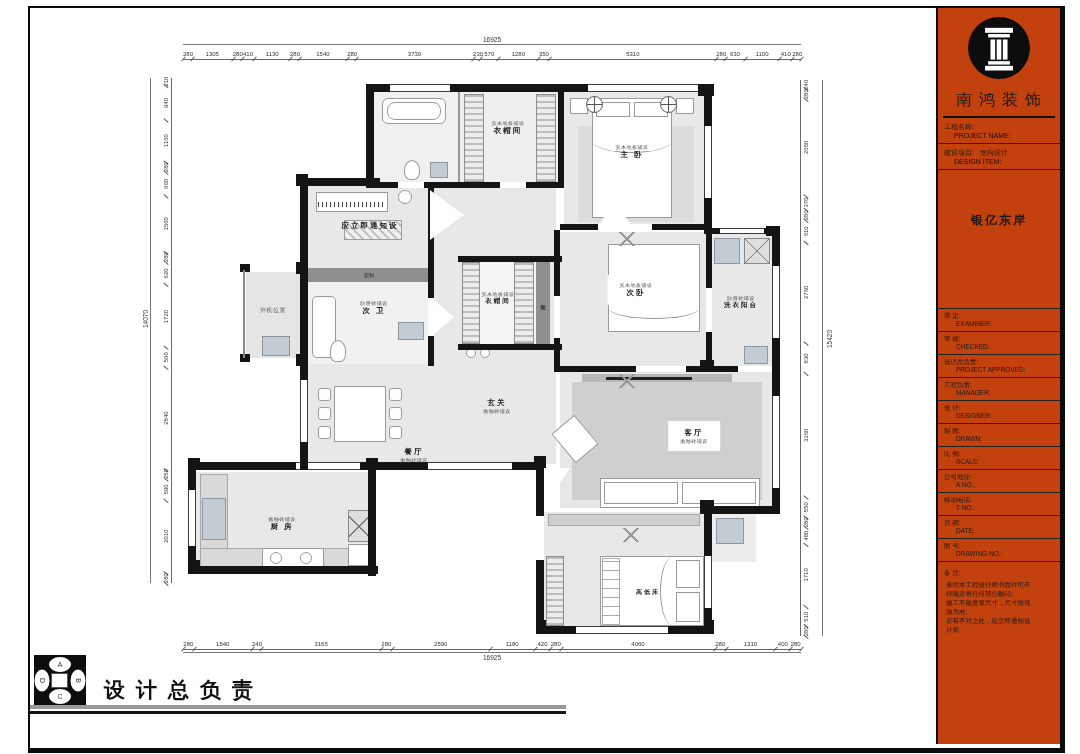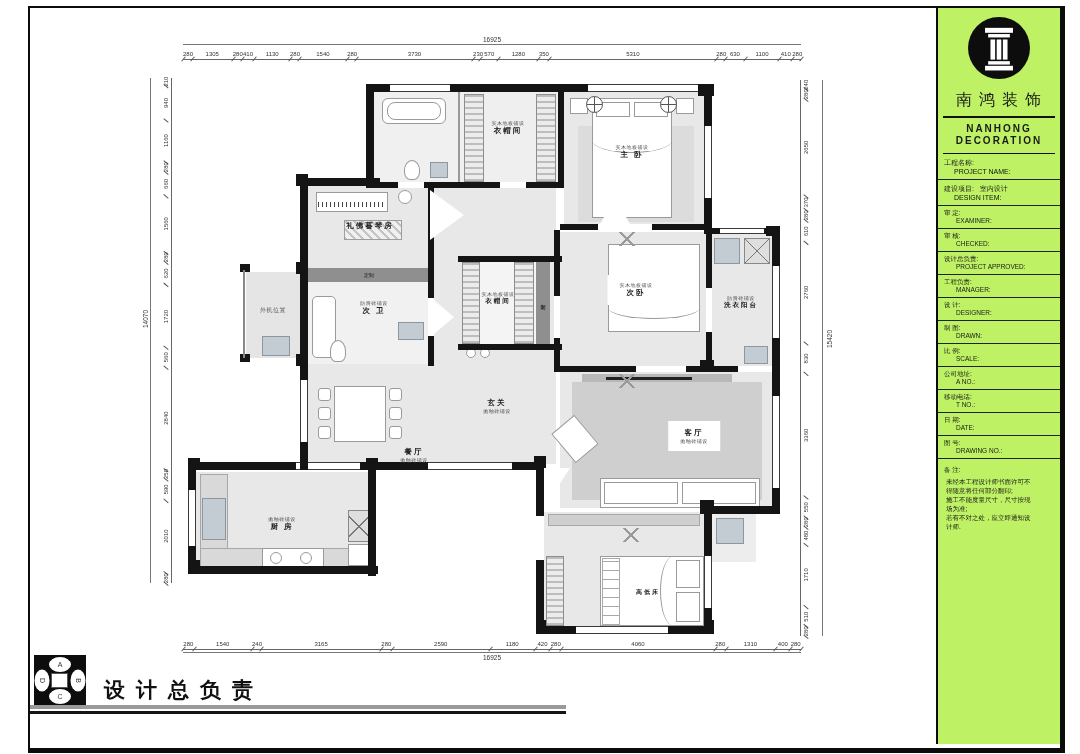--- a/index.html
+++ b/index.html
@@ -2,21 +2,21 @@
 <html><head>
 <meta charset="utf-8">
 <style>
   html,body{margin:0;padding:0;background:#fff;width:1080px;height:754px;overflow:hidden;
     font-family:"Liberation Sans","DejaVu Sans",sans-serif;color:#1a1a1a;}
   .abs{position:absolute;}
   
   #frame{position:absolute;left:28px;top:6px;width:1030px;height:740px;
     border-style:solid;border-color:#0c0c0c;border-width:2px 5px 5px 2px;background:#fff;}
   
-  #tb{position:absolute;left:936px;top:8px;width:122px;height:736px;border-left:2px solid #0c0c0c;background:#bef264;}
+  #tb{position:absolute;left:936px;top:8px;width:122px;height:736px;border-left:2px solid #0c0c0c;background:#c2410c;}
   .tb-logo-wrap{text-align:center;padding-top:9px;}
   .tb-circle{display:inline-block;width:62px;height:62px;border-radius:50%;background:#0d0d0d;position:relative;}
   .tb-brand-cn{font-size:16px;letter-spacing:7px;text-align:center;padding:7px 0 5px 6px;border-bottom:2px solid #111;margin:0 5px;font-family:"Liberation Serif","DejaVu Serif",serif;}
   .tb-brand-en{font-size:10px;font-weight:bold;letter-spacing:2px;text-align:center;padding:5px 0 6px;margin:0 5px;border-bottom:1px solid #111;line-height:12px;}
   .tb-field{padding:4px 6px 3px;border-bottom:1px solid #222;font-size:7px;line-height:9px;}
   .tb-field .en{padding-left:10px;color:#111;}
   .tb-proj{height:96px;border-bottom:1px solid #222;}
   .tb-proj .pn{font-size:12px;font-weight:bold;letter-spacing:2px;text-align:center;margin-top:42px;}
   .tb-row{height:16px;padding:3px 6px 3px;border-bottom:1px solid #222;font-size:6.5px;line-height:8px;}
   .tb-row .en{padding-left:12px;}
@@ -259,21 +259,21 @@
 
   <span class="lbl" style="left:508px;top:128px;">
     <span class="sub">实木地板铺设</span>
       <span class="name">衣帽间</span>
     </span>
   <span class="lbl" style="left:632px;top:152px;">
     <span class="sub">实木地板铺设</span>
       <span class="name">主 卧</span>
     </span>
   <span class="lbl" style="left:370px;top:226px;">
-    <span class="name">礼佛蕃琴房</span>
+    <span class="name">应立即通知设</span>
     </span>
   <span class="lbl tiny" style="left:369px;top:275px;color:#161616;">定制</span>
   <span class="lbl" style="left:374px;top:308px;">
     <span class="sub">防滑砖铺设</span>
       <span class="name">次 卫</span>
     </span>
   <span class="lbl" style="left:273px;top:310px;">
     <span class="sub" style="font-size:6px;">外机位置</span>
     </span>
   <span class="lbl" style="left:498px;top:298px;">
@@ -396,28 +396,30 @@
         <rect x="13" y="11" width="14" height="2.2" fill="#fff"></rect>
         <rect x="14.5" y="14.5" width="3" height="13" fill="#fff"></rect>
         <rect x="18.5" y="14.5" width="3" height="13" fill="#fff"></rect>
         <rect x="22.5" y="14.5" width="3" height="13" fill="#fff"></rect>
         <rect x="13" y="28.5" width="14" height="2.2" fill="#fff"></rect>
         <rect x="11" y="31.5" width="18" height="3" fill="#fff"></rect>
       </svg>
     </span>
   </div>
   <div class="tb-brand-cn">南鸿装饰</div>
-  <div class="tb-brand-en">NANHONG DECORATION</div>
   <div class="tb-field">
     <div class="cn">工程名称:</div>
     <div class="en">PROJECT NAME:</div>
   </div>
   <div class="tb-field">
     <div class="cn"><span>建设项目:</span>&nbsp;&nbsp;&nbsp;<span>室内设计</span></div>
     <div class="en">DESIGN ITEM:</div>
+  </div>
+  <div class="tb-proj">
+    <div class="pn">银亿东岸</div>
   </div>
   <div class="tb-row">
       <div>审  定:</div>
       <div class="en">EXAMINER:</div>
     </div>
   <div class="tb-row">
       <div>审  核:</div>
       <div class="en">CHECKED:</div>
     </div>
   <div class="tb-row">

